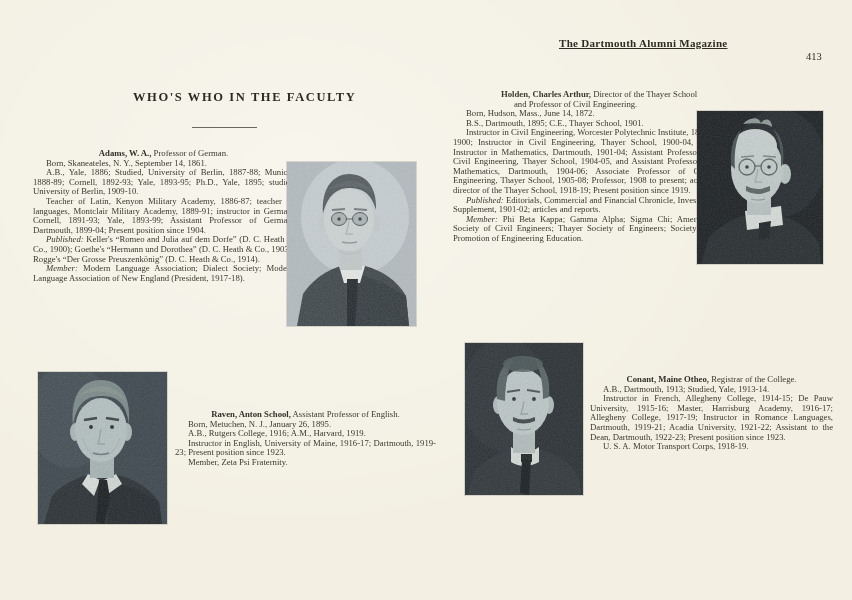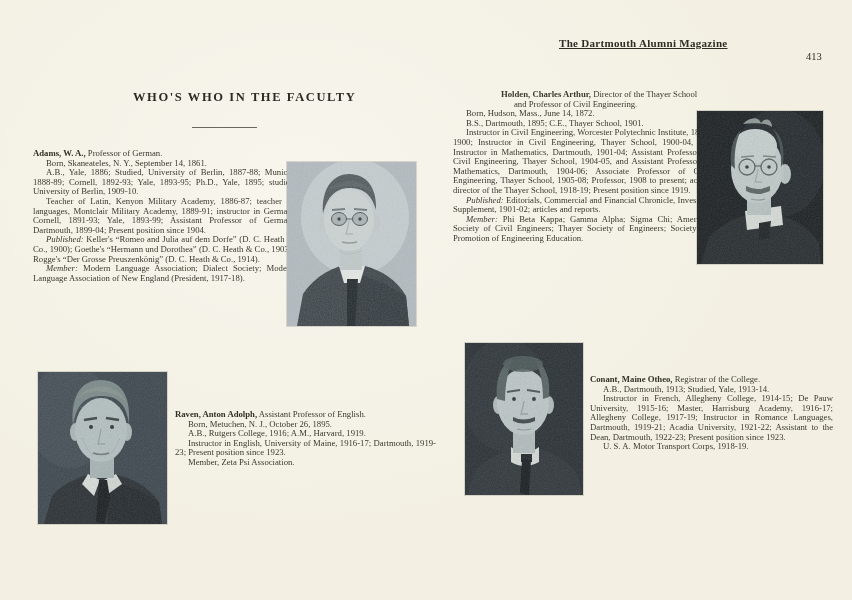--- a/index.html
+++ b/index.html
@@ -13,21 +13,21 @@
   .masthead{position:absolute;top:37px;left:559px;font-size:11px;font-weight:bold;letter-spacing:0.3px;color:#2e2d25;white-space:nowrap;text-decoration:underline;}
   .pageno{position:absolute;top:37px;left:806px;font-size:10.5px;color:#2e2d25;margin-top:14px;}
   .section-title{position:absolute;top:90px;left:133px;font-size:12.5px;font-weight:700;letter-spacing:1.6px;color:#2c2b23;white-space:nowrap;}
   .rule{position:absolute;top:127px;left:192px;width:65px;height:1px;background:#6a695e;}
   .textblock{position:absolute;font-size:8.7px;line-height:9.6px;color:#3b392f;}
   .adams{left:33px;top:149px;width:261px;}
   .raven{left:175px;top:410px;width:261px;}
   .holden{left:453px;top:90px;width:258px;}
   .conant{left:590px;top:375px;width:243px;}
   .para{margin:0;text-align:justify;}
-  .para.head{text-align:left;}
+  .para.head{text-align:center;}
   .para.head b{font-weight:bold;color:#313027;}
   .ind{text-indent:13px;}
   .hang{padding-left:13px;text-indent:-13px;text-align:left;margin-left:48px;}
   .para i{font-style:italic;}
   .photo{position:absolute;box-shadow:0 0 0 1px rgba(120,120,110,0.25);}
   .photo svg{display:block;width:100%;height:100%;}
   .photo-adams{left:287px;top:162px;width:129px;height:164px;}
   .photo-raven{left:38px;top:372px;width:129px;height:152px;}
   .photo-holden{left:697px;top:111px;width:126px;height:153px;}
   .photo-conant{left:465px;top:343px;width:118px;height:152px;}
@@ -68,25 +68,25 @@
   <div class="textblock holden">
     <p class="para hang"><b>Holden, Charles Arthur,</b><span> Director of the Thayer School and Professor of Civil Engineering.</span></p>
     <p class="para ind">Born, Hudson, Mass., June 14, 1872.</p>
     <p class="para ind">B.S., Dartmouth, 1895; C.E., Thayer School, 1901.</p>
     <p class="para ind">Instructor in Civil Engineering, Worcester Polytechnic Institute, 1898-1900; Instructor in Civil Engineering, Thayer School, 1900-04, and Instructor in Mathematics, Dartmouth, 1901-04; Assistant Professor of Civil Engineering, Thayer School, 1904-05, and Assistant Professor of Mathematics, Dartmouth, 1904-06; Associate Professor of Civil Engineering, Thayer School, 1905-08; Professor, 1908 to present; acting director of the Thayer School, 1918-19; Present position since 1919.</p>
     <p class="para ind"><i>Published:</i><span> Editorials, Commercial and Financial Chronicle, Investors' Supplement, 1901-02; articles and reports.</span></p>
     <p class="para ind"><i>Member:</i><span> Phi Beta Kappa; Gamma Alpha; Sigma Chi; American Society of Civil Engineers; Thayer Society of Engineers; Society for Promotion of Engineering Education.</span></p>
   </div>
 
   <div class="textblock raven">
-    <p class="para head"><b>Raven, Anton Adolph,</b><span> Assistant Professor of English.</span></p>
-    <p class="para ind">Born, Metuchen, N. J., October 26, 1895.</p>
+    <p class="para head"><b>Raven, Anton School,</b><span> Assistant Professor of English.</span></p>
+    <p class="para ind">Born, Metuchen, N. J., January 26, 1895.</p>
     <p class="para ind">A.B., Rutgers College, 1916; A.M., Harvard, 1919.</p>
     <p class="para ind">Instructor in English, University of Maine, 1916-17; Dartmouth, 1919-23; Present position since 1923.</p>
-    <p class="para ind">Member, Zeta Psi Association.</p>
+    <p class="para ind">Member, Zeta Psi Fraternity.</p>
   </div>
 
   <div class="textblock conant">
     <p class="para head"><b>Conant, Maine Otheo,</b><span> Registrar of the College.</span></p>
     <p class="para ind">A.B., Dartmouth, 1913; Studied, Yale, 1913-14.</p>
     <p class="para ind">Instructor in French, Allegheny College, 1914-15; De Pauw University, 1915-16; Master, Harrisburg Academy, 1916-17; Allegheny College, 1917-19; Instructor in Romance Languages, Dartmouth, 1919-21; Acadia University, 1921-22; Assistant to the Dean, Dartmouth, 1922-23; Present position since 1923.</p>
     <p class="para ind">U. S. A. Motor Transport Corps, 1918-19.</p>
   </div>
 
   <div class="photo photo-adams" aria-label="Portrait photograph of W. A. Adams">

